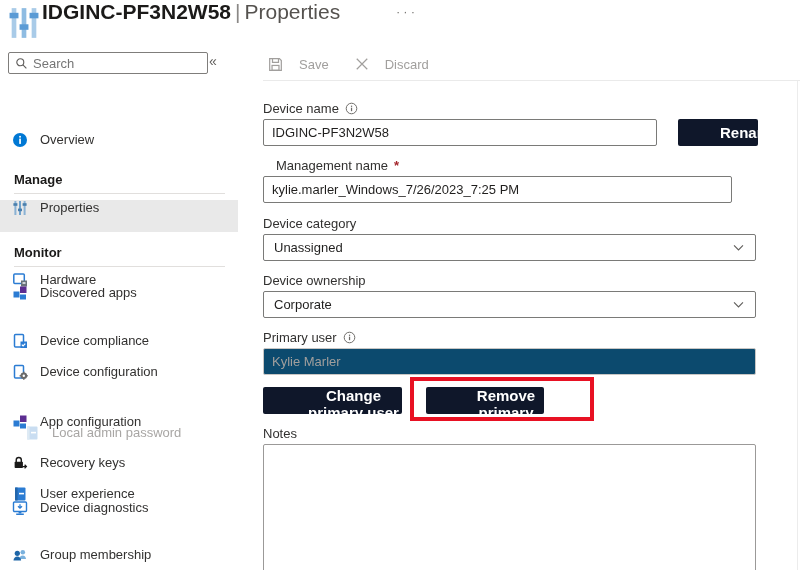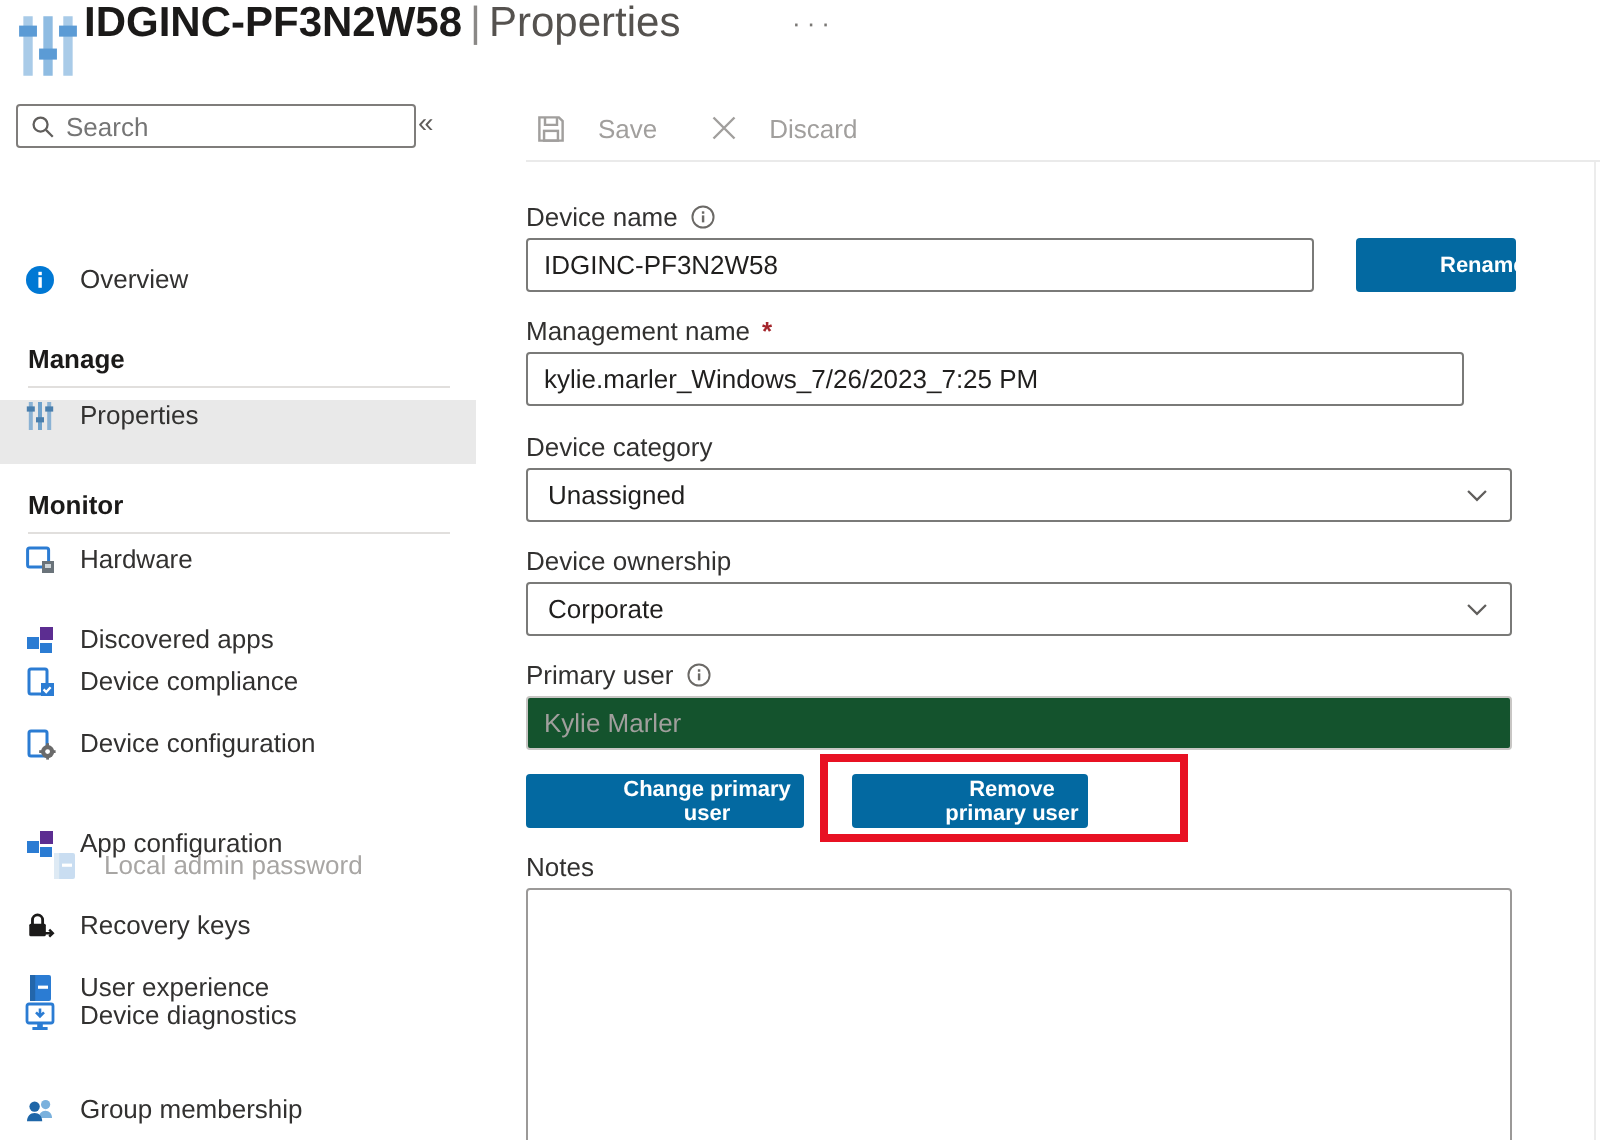--- a/index.html
+++ b/index.html
@@ -41,26 +41,26 @@
     border-bottom:1px solid #eaeaea; display:flex; align-items:center; }
   .tb-btn { display:flex; align-items:center; gap:16px; margin-right:26px;
     color:#a19f9d; font-size:13px; cursor:default; }
   .tb-btn:first-child { margin-left:5px; }
 
   .f-label { position:absolute; left:0; font-size:13px; color:#323130; display:flex;
     align-items:center; gap:6px; white-space:nowrap; }
   .req { color:#a4262c; font-weight:700; }
   .txt-input { position:absolute; left:0; height:27px; border:1px solid #7a7a78; border-radius:2px;
     font-size:13px; font-family:"Liberation Sans",sans-serif; color:#201f1e; padding:0 8px; outline:none; }
-  .txt-input:disabled { background:#14532d; border-color:#c8c6c4; color:#a19f9d; }
+  .txt-input:disabled { background:#0c4a6e; border-color:#c8c6c4; color:#a19f9d; }
   .dropdown { position:absolute; left:0; width:493px; height:27px; border:1px solid #7a7a78;
     border-radius:2px; display:flex; align-items:center; padding:0 10px; font-size:13px;
     color:#201f1e; cursor:pointer; background:#fff; justify-content:space-between; }
-  .btn-primary { position:absolute; height:27px; background:#0369a1; color:#fff; border:none;
-    border-radius:2px; font-size:11px; font-weight:700; font-family:"Liberation Sans",sans-serif;
+  .btn-primary { position:absolute; height:27px; background:#0f172a; color:#fff; border:none;
+    border-radius:2px; font-size:15px; font-weight:700; font-family:"Liberation Sans",sans-serif;
     cursor:pointer; text-align:center;padding-left:42px; }
   #notes-area { position:absolute; left:0; top:396px; width:493px; height:180px;
     border:1px solid #9b9998; border-radius:2px; resize:none; outline:none;
     font-family:"Liberation Sans",sans-serif; font-size:13px; padding:6px; }
   #red-annotation { position:absolute; left:147px; top:329px; width:184px; height:44px;
     border:4px solid #e81123; z-index:5; pointer-events:none; }
 </style>
 </head>
 <body>
 
@@ -123,21 +123,21 @@
     <span class="ic">
       <svg width="16" height="16" viewBox="0 0 16 16">
         <rect x="1.8" y="2" width="10.5" height="9.5" rx="1" stroke="#2b7cd3" stroke-width="1.5" fill="none"></rect>
         <rect x="9" y="8.5" width="6" height="6" fill="#6a737a"></rect>
         <rect x="10.5" y="10" width="3" height="2" fill="#cfd6da"></rect>
       </svg>
     </span>
     <span class="lbl">Hardware</span>
   </div>
 
-  <div class="nav-item" style="top:264px;">
+  <div class="nav-item" style="top:237px;">
     <span class="ic">
       <svg width="16" height="16" viewBox="0 0 16 16">
         <rect x="8" y="1.5" width="6.5" height="6.5" fill="#5c2d91"></rect>
         <rect x="1.5" y="6.5" width="6" height="6" fill="#2b7cd3"></rect>
         <rect x="8" y="9.5" width="6" height="5" fill="#2b7cd3"></rect>
       </svg>
     </span>
     <span class="lbl">Discovered apps</span>
   </div>
 
@@ -262,21 +262,21 @@
     <span>Device name</span>
     <svg width="13" height="13" viewBox="0 0 16 16">
       <circle cx="8" cy="8" r="6.5" stroke="#6b6966" stroke-width="1.2" fill="none"></circle>
       <rect x="7.3" y="4.5" width="1.5" height="1.5" fill="#6b6966"></rect>
       <rect x="7.3" y="7" width="1.5" height="4.3" fill="#6b6966"></rect>
     </svg>
   </div>
   <input class="txt-input" style="top: 71px; width: 394px;" value="IDGINC-PF3N2W58">
   <button class="btn-primary" style="top:71px; left:415px; width:80px;">Rename</button>
 
-  <div class="f-label" style="top:110px;">
+  <div class="f-label" style="top:110px;margin-left:13px;">
     <span>Management name</span>
     <span class="req">*</span>
   </div>
   <input class="txt-input" style="top: 128px; width: 469px;" value="kylie.marler_Windows_7/26/2023_7:25 PM">
 
   <div class="f-label" style="top:168px;">Device category</div>
   <div class="dropdown" style="top:186px;gap:42px;">
     <span>Unassigned</span>
     <svg width="13" height="13" viewBox="0 0 16 16">
       <path d="M2.5 5.5L8 11l5.5-5.5" stroke="#605e5c" stroke-width="1.4" fill="none"></path>

